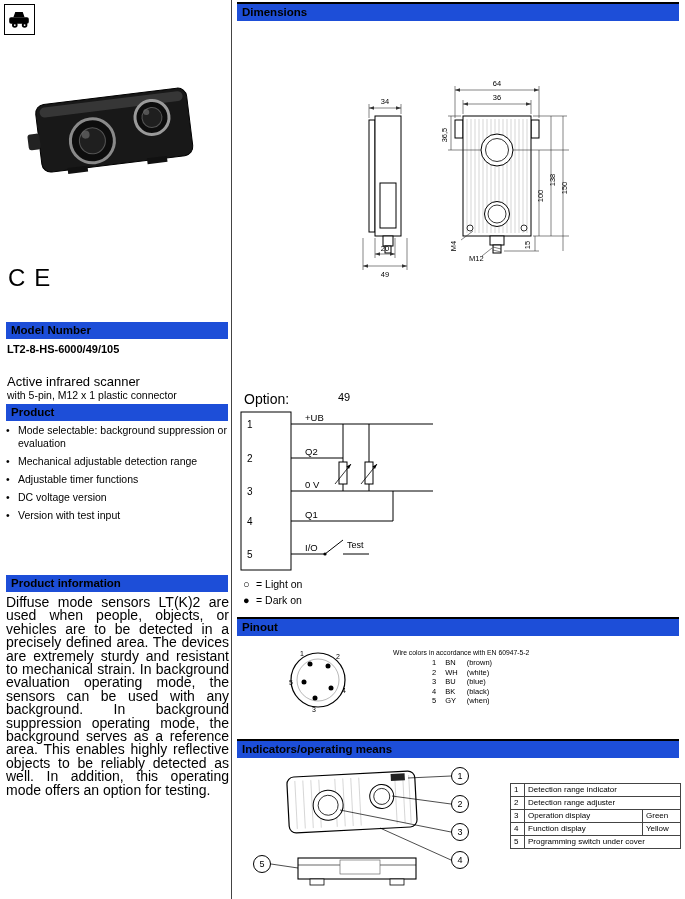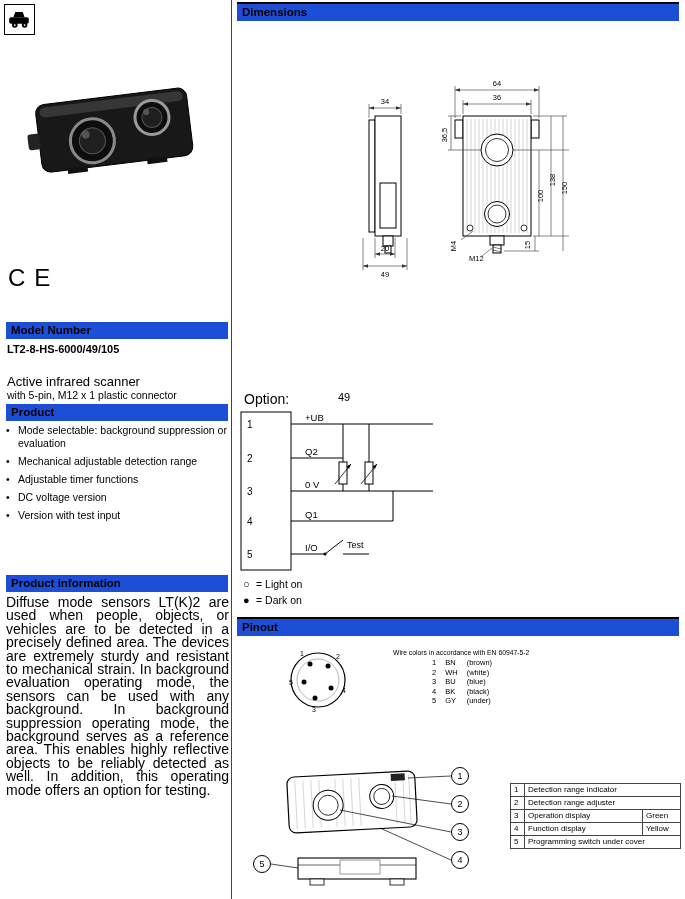--- a/index.html
+++ b/index.html
@@ -314,25 +314,26 @@
           <td>(blue)</td>
         </tr>
     <tr>
           <td>4</td>
           <td>BK</td>
           <td>(black)</td>
         </tr>
     <tr>
           <td>5</td>
           <td>GY</td>
-          <td>(under)</td>
+          <td>(when)</td>
         </tr>
   </tbody>
     </table>
 
+  <div class="sec-hdr rgt" style="top:739px">Indicators/operating means</div>
   <div class="abs" style="left:240px;top:762px">
     <svg viewBox="0 0 245 135" width="245" height="135">
       <g transform="rotate(-3 112 40)">
         <rect x="48" y="12" width="128" height="56" rx="7" fill="#fff" stroke="#000" stroke-width="1.2"></rect>
         <g stroke="#999" stroke-width="0.4">
           <line x1="56" y1="16" x2="56" y2="64"></line>
             <line x1="64" y1="16" x2="64" y2="64"></line>
           <line x1="72" y1="16" x2="72" y2="64"></line>
             <line x1="80" y1="16" x2="80" y2="64"></line>
           <line x1="96" y1="16" x2="96" y2="64"></line>

